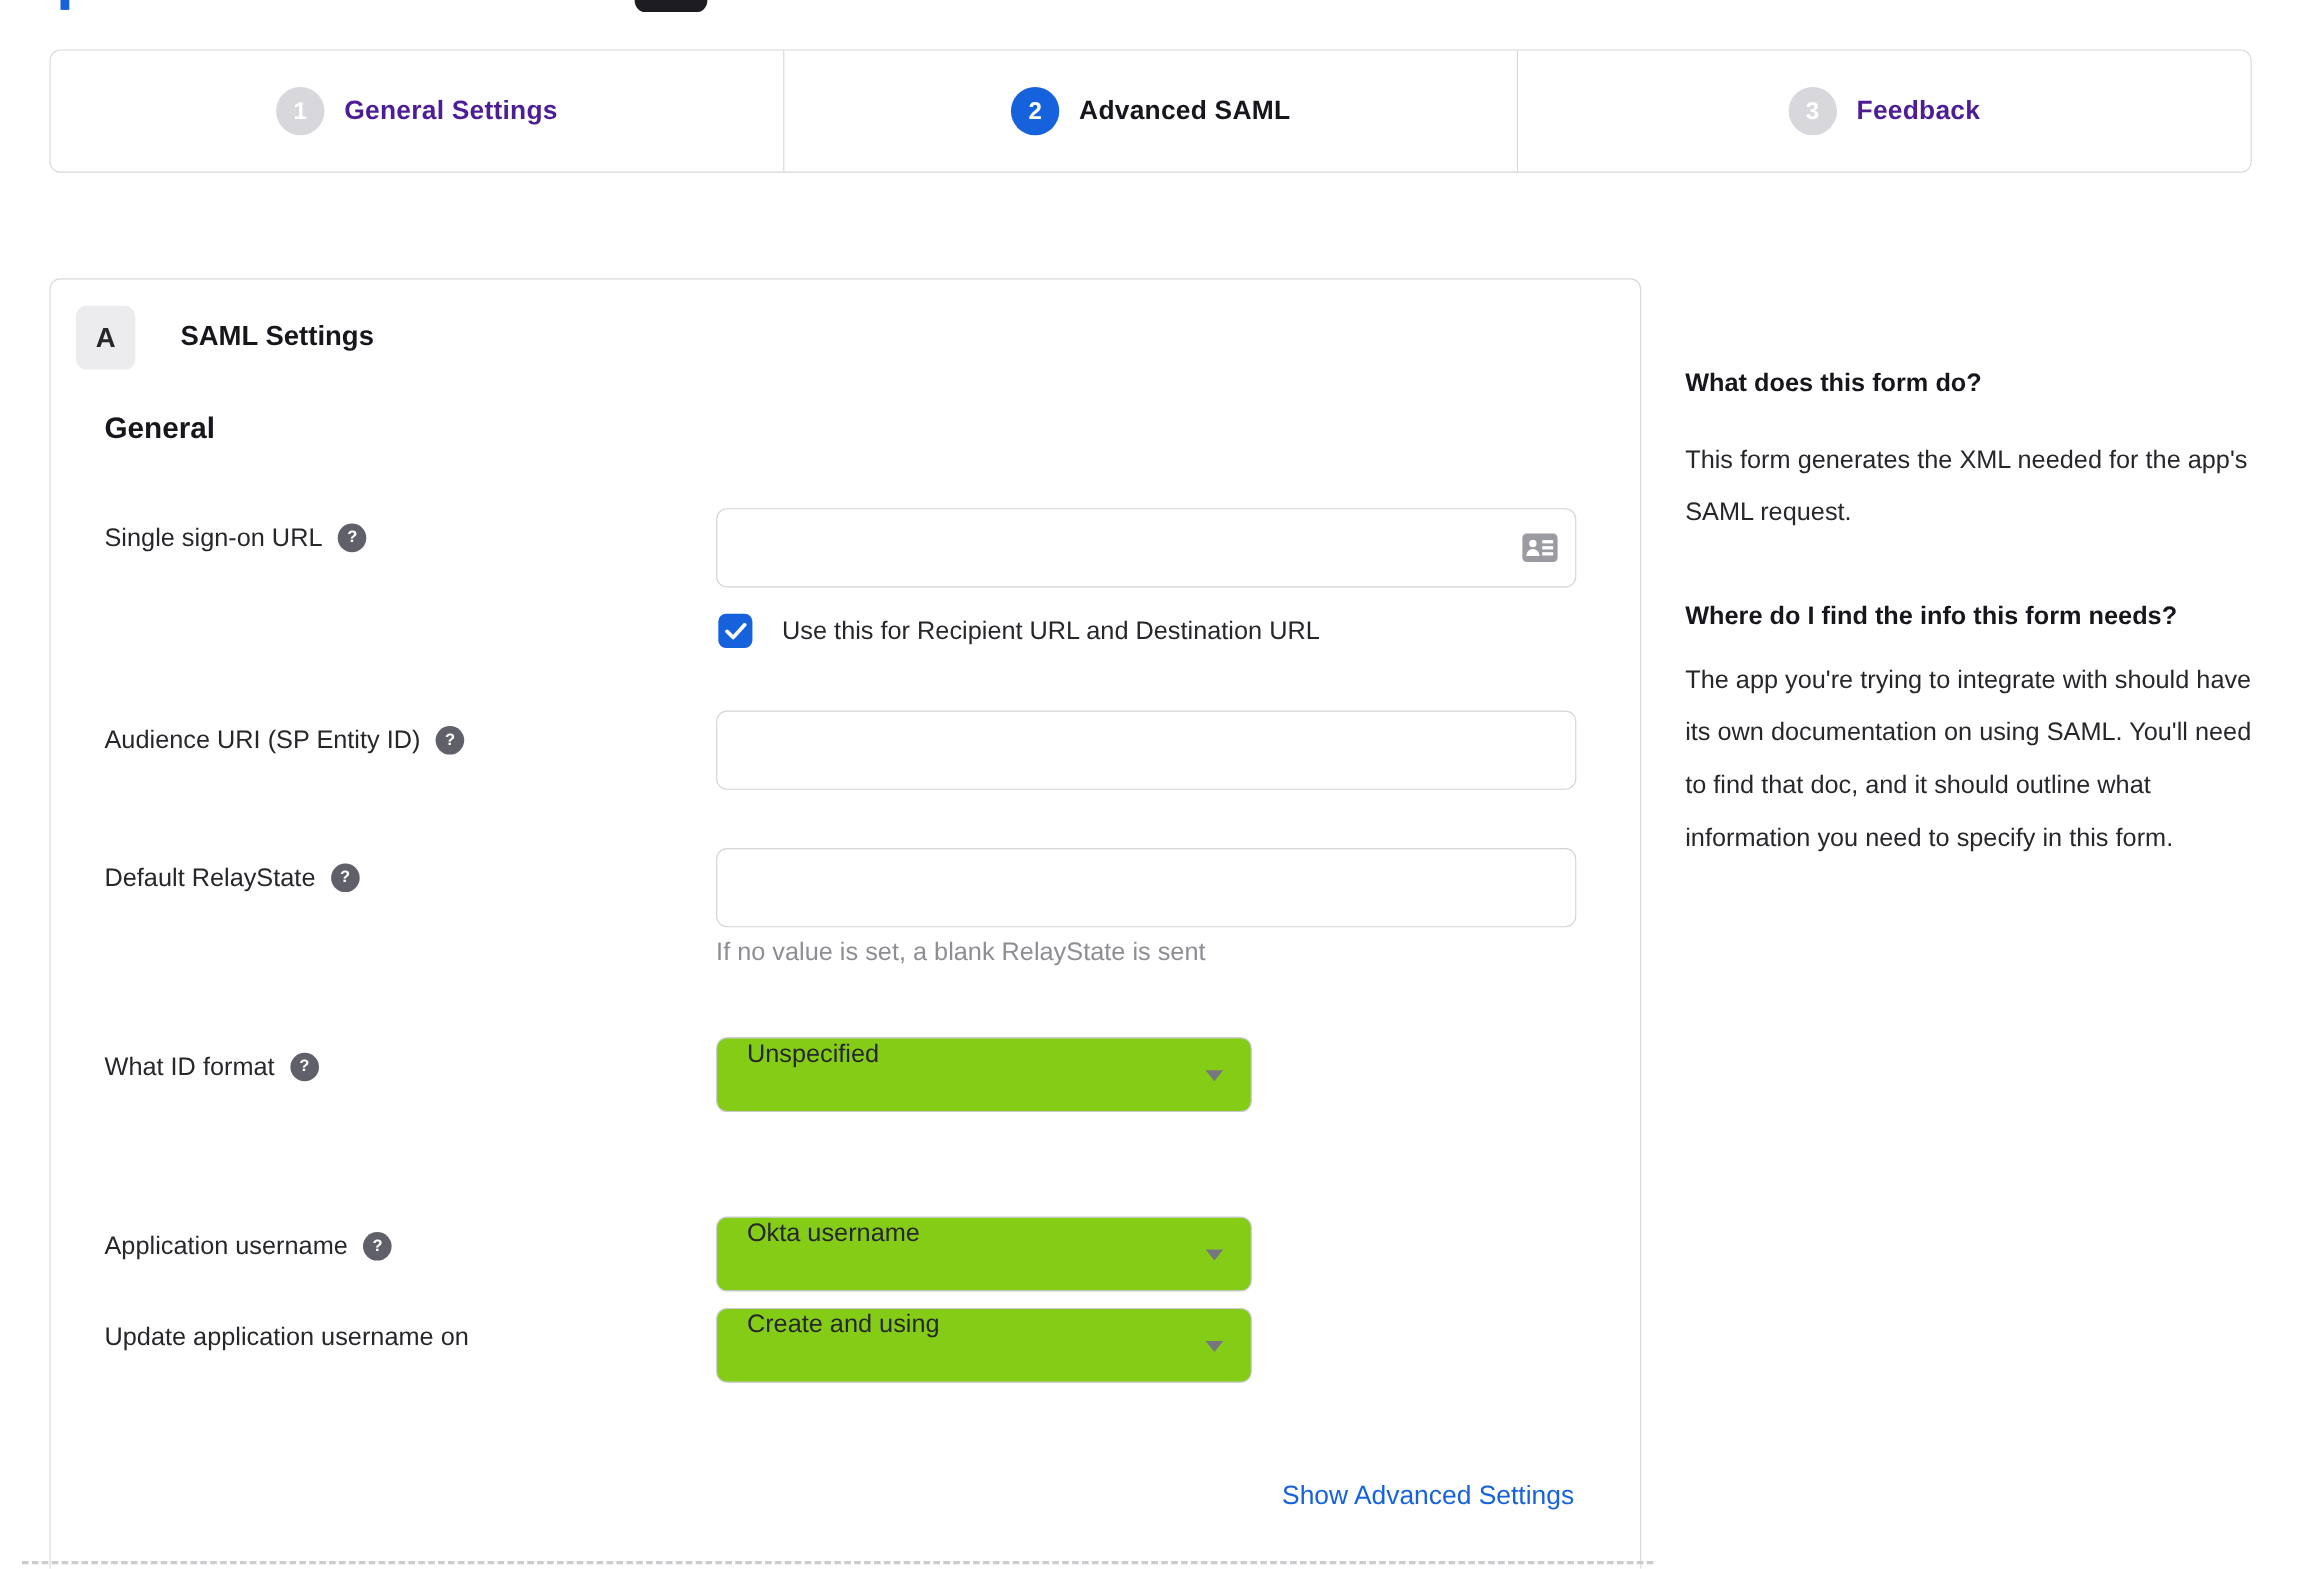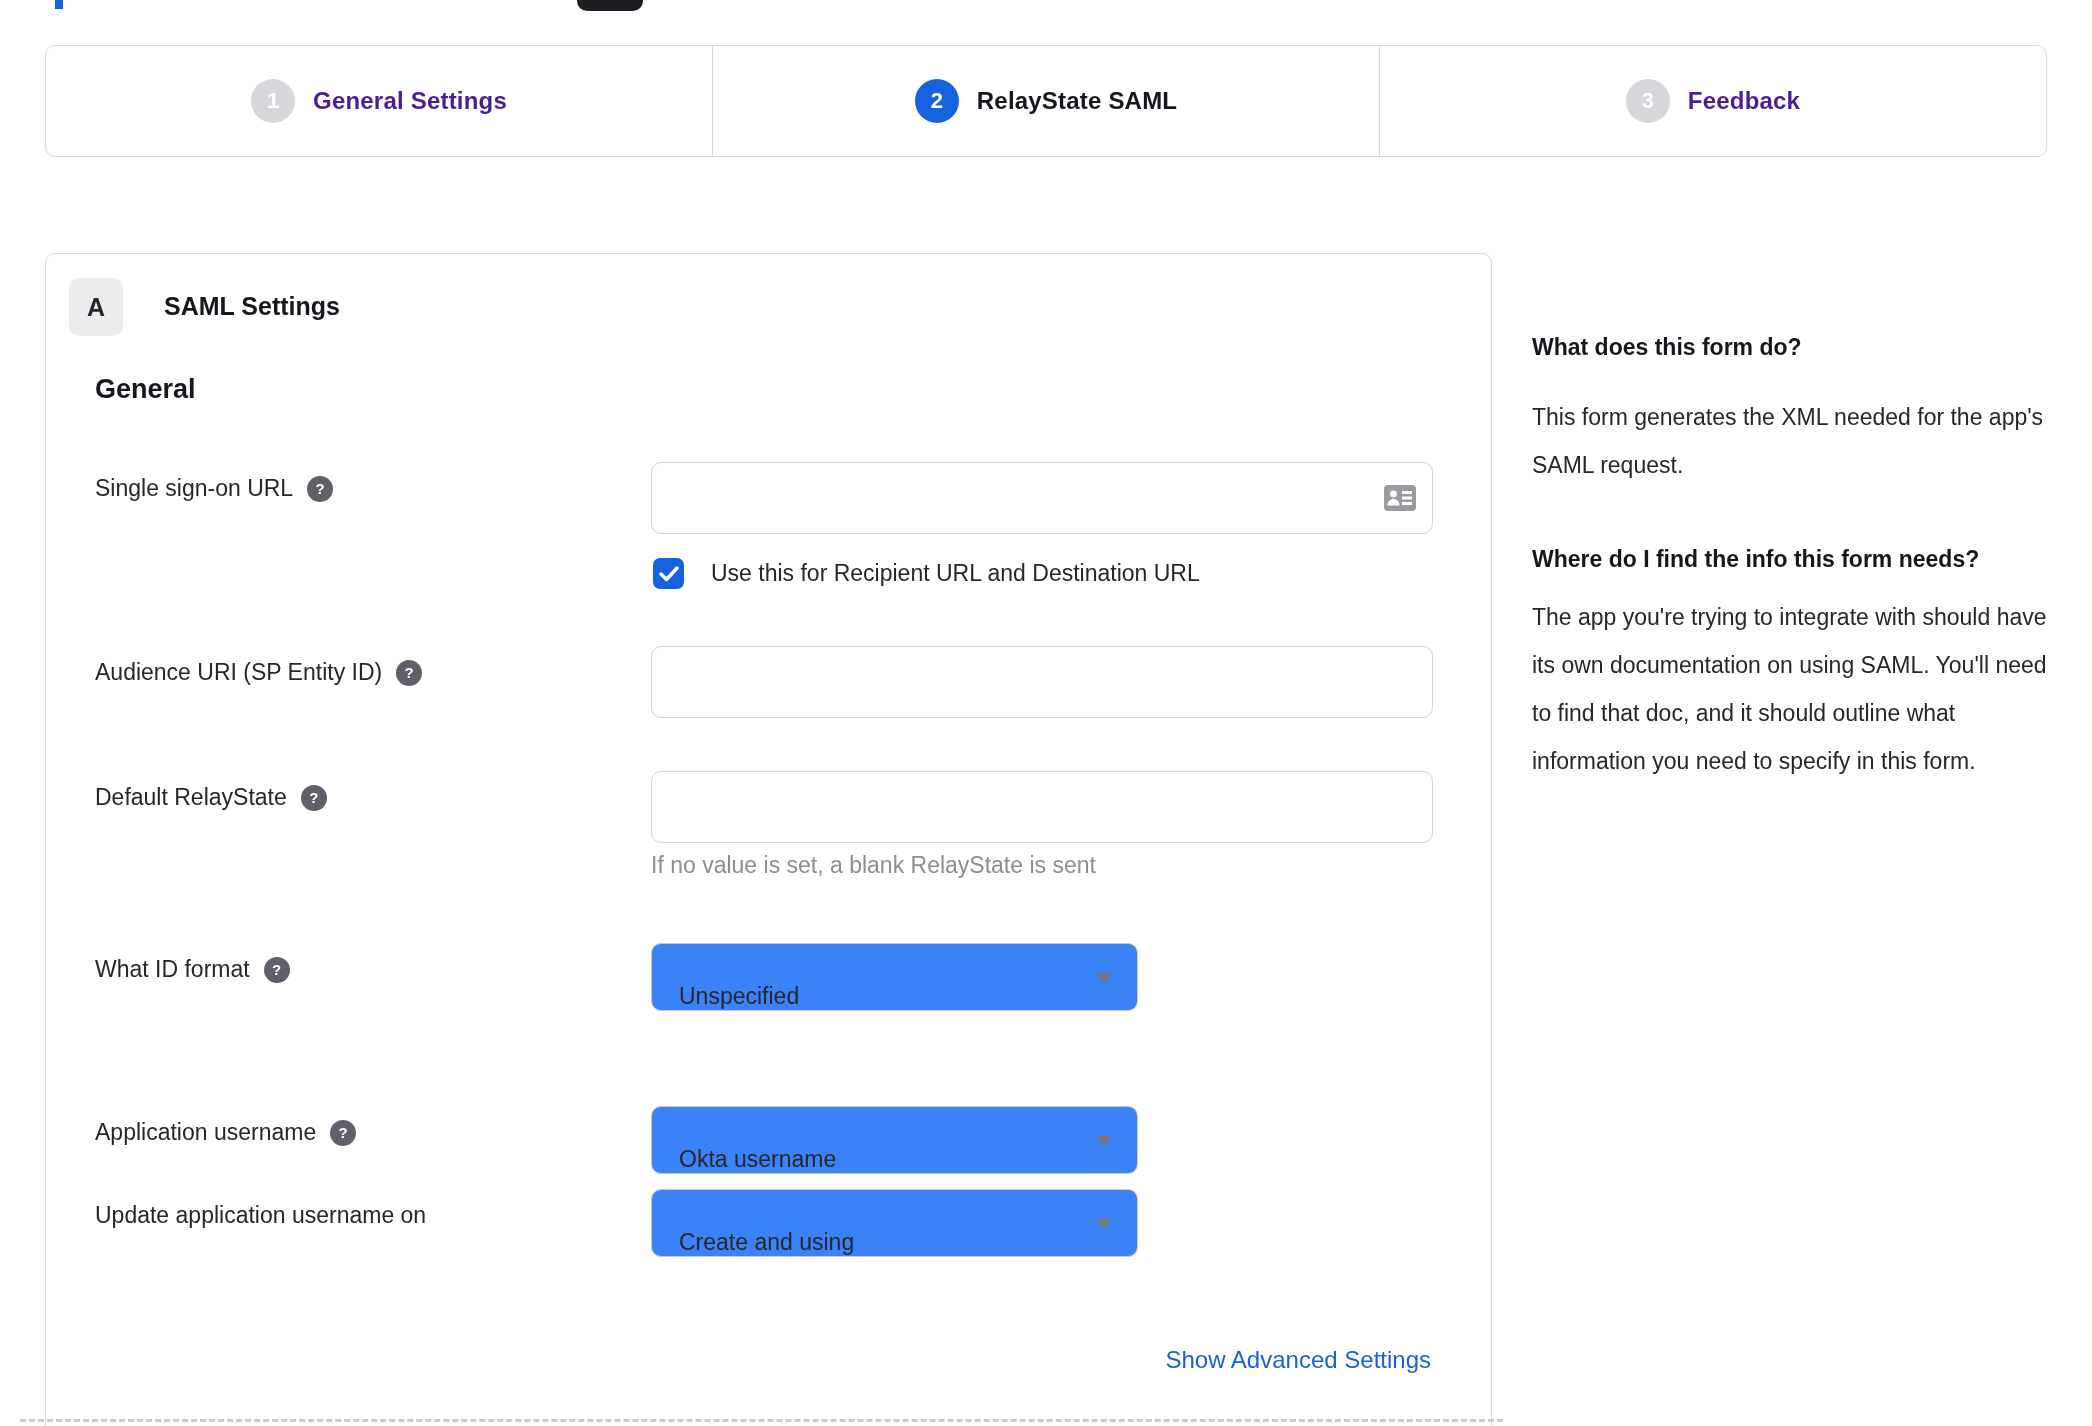--- a/index.html
+++ b/index.html
@@ -71,22 +71,22 @@
     position:absolute; left:607px; top:0; width:31px; height:31px;
     background:#1662dd; border-radius:7px; cursor:pointer;
     display:flex; align-items:center; justify-content:center;
   }
   .cb-label { position:absolute; left:665px; top:0; height:31px; display:flex; align-items:center; font-size:23px; color:#26262b; }
 
   .helper-text { position:absolute; left:605px; top:0; font-size:23px; color:#8d8d93; }
 
   .select {
     position:absolute; left:605px; top:0; width:487px; height:68px;
-    border:1.5px solid #c9c9cf; border-radius:10px; background:#3b82f6;
-    display:flex; align-items:flex-end; cursor:pointer; padding:0 50px 0 27px;
+    border:1.5px solid #c9c9cf; border-radius:10px; background:#84cc16;
+    display:flex; align-items:flex-start; cursor:pointer; padding:0 50px 0 27px;
   }
   .select .sel-value { font-size:23px; color:#26262b; }
   .caret {
     position:absolute; right:25px; top:50%; margin-top:-4px;
     width:0; height:0; border-left:8px solid transparent; border-right:8px solid transparent;
     border-top:10px solid #76767e;
   }
 
   .adv-link {
     position:absolute; right:60px; top:1092px;
@@ -113,21 +113,21 @@
   <div class="frag-blue"></div>
   <div class="frag-black"></div>
 
   <div class="stepper">
     <div class="step">
       <span class="step-badge">1</span>
       <span class="step-label">General Settings</span>
     </div>
     <div class="step active">
       <span class="step-badge">2</span>
-      <span class="step-label">RelayState SAML</span>
+      <span class="step-label">Advanced SAML</span>
     </div>
     <div class="step">
       <span class="step-badge">3</span>
       <span class="step-label">Feedback</span>
     </div>
   </div>
 
   <div class="panel">
 
     <div class="a-badge">A</div>

